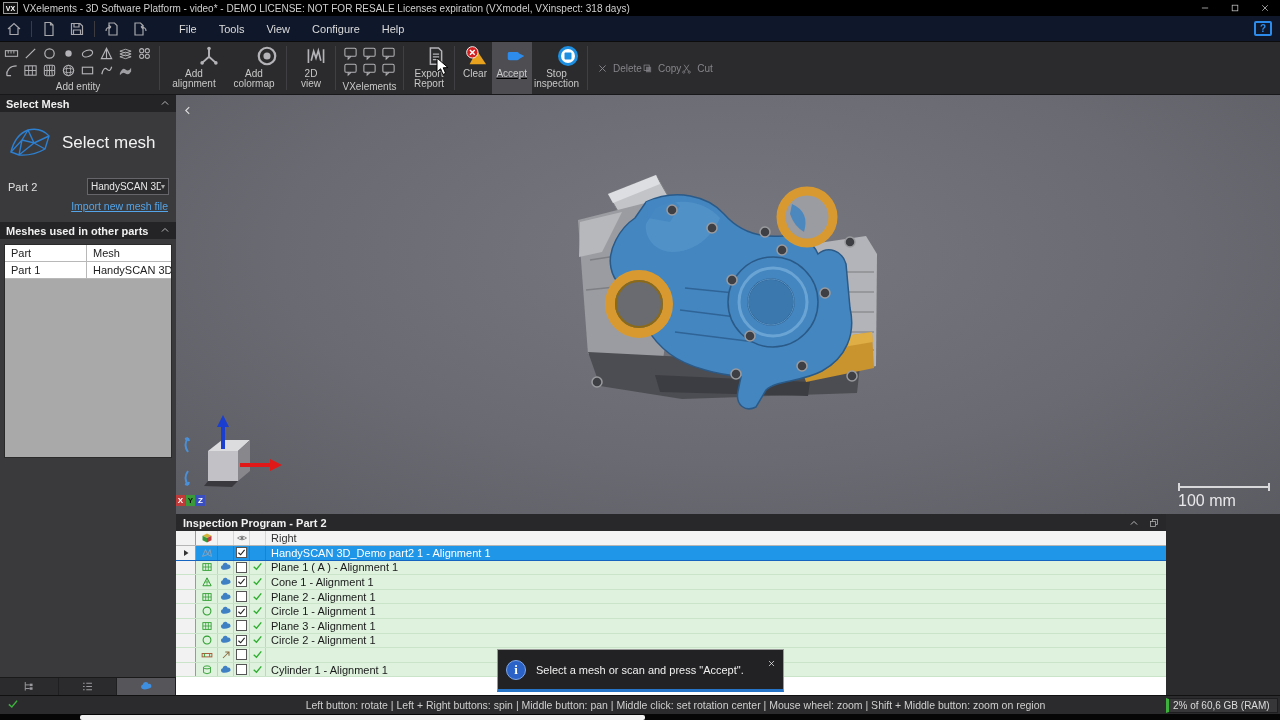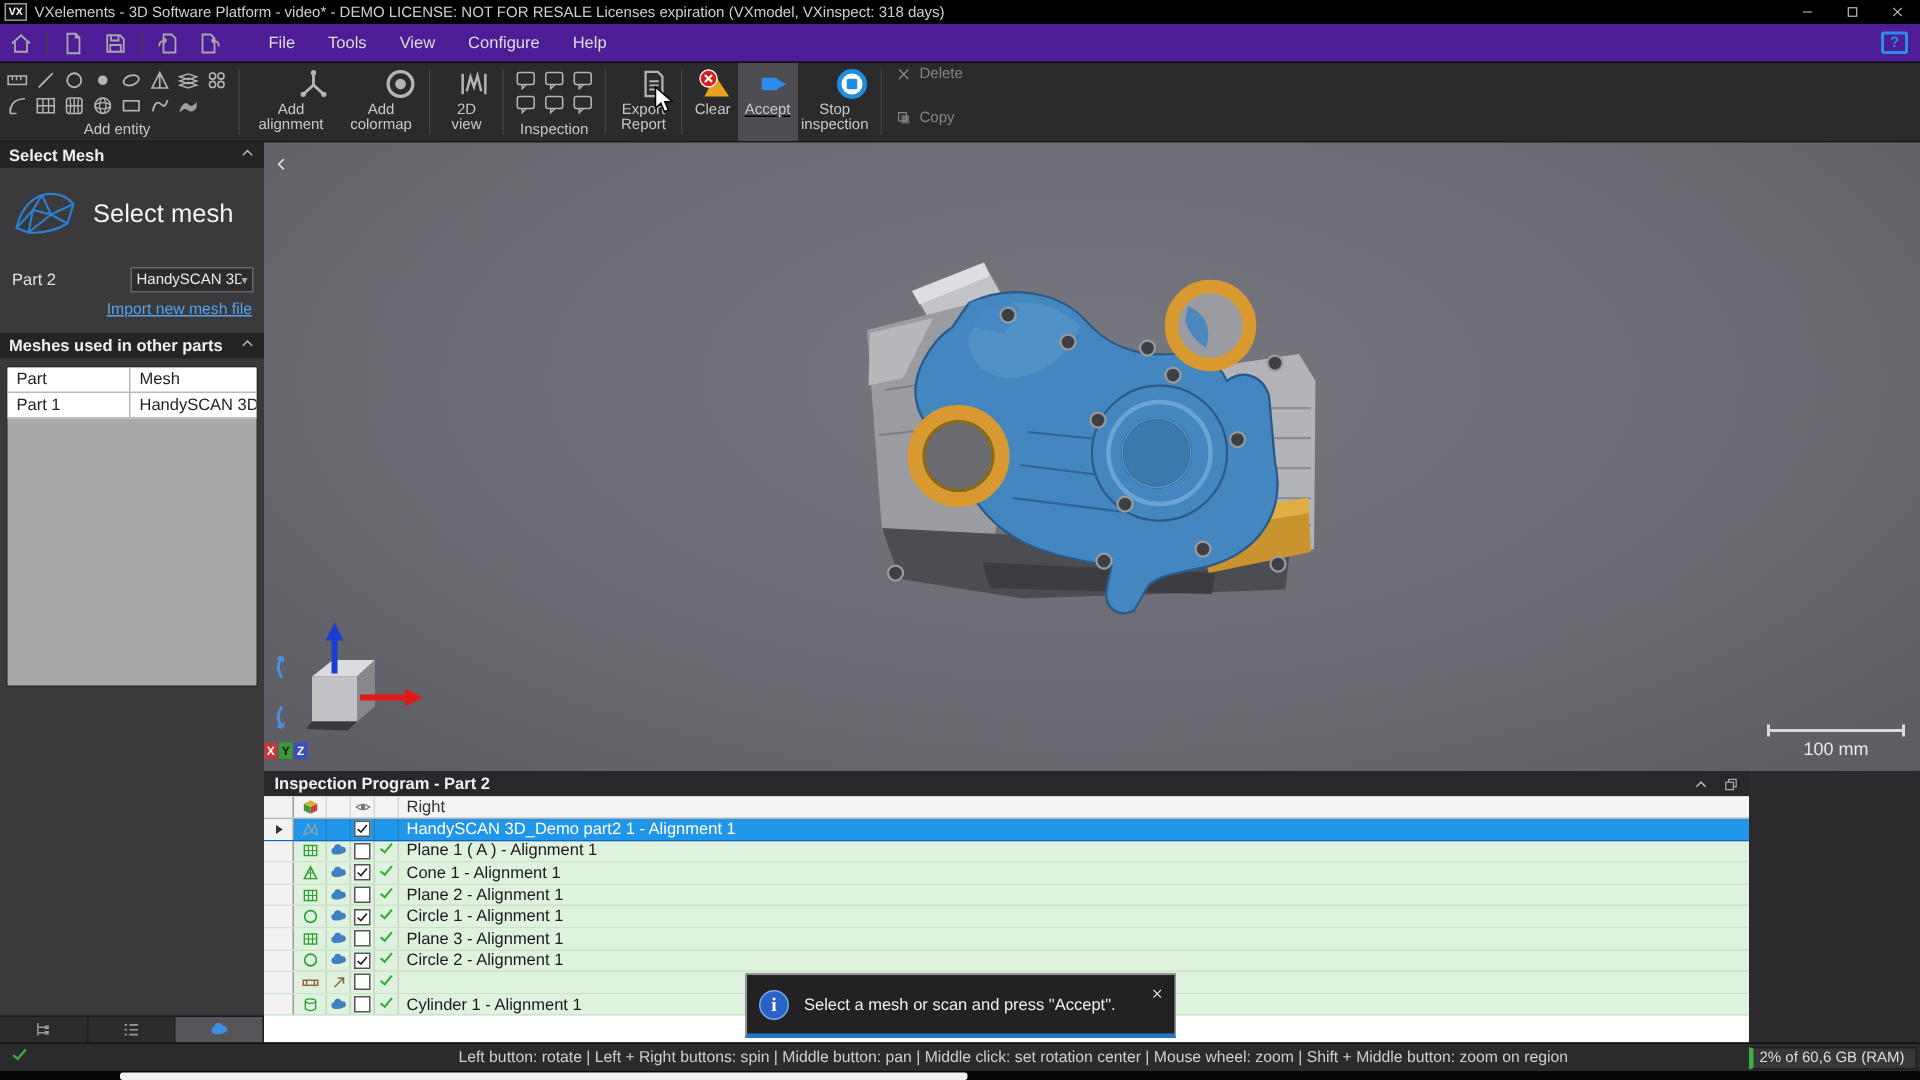--- a/index.html
+++ b/index.html
@@ -13,21 +13,21 @@
   .vx-badge { width:15px; height:12px; margin:0 5px 0 3px; background:#101010;
               border:1px solid #9a9a9a; color:#fff; font-size:7px; font-weight:bold;
               display:flex; align-items:center; justify-content:center; }
   #title-text { color:#cfcfcf; font-size:10px; white-space:nowrap; }
   #win-controls { margin-left:auto; display:flex; height:16px; }
   .win-btn { width:30px; height:16px; display:flex; align-items:center; justify-content:center; color:#c8c8c8; }
   .win-btn svg { width:10px; height:10px; }
 
   
   #menubar { position:absolute; left:0; top:16px; width:1280px; height:26px;
-             background:#4c1d95; display:flex; align-items:center; border-bottom:1px solid #0c0c0c; }
+             background:#0f172a; display:flex; align-items:center; border-bottom:1px solid #0c0c0c; }
   .qicon { width:20px; height:18px; color:#a8a8ac; display:flex; align-items:center; justify-content:center; margin:0 4px; }
   .qicon svg { width:16px; height:16px; }
   .qsep { width:1px; height:16px; background:#3c3c40; margin:0 3px; }
   #menu-items { display:flex; margin-left:14px; }
   .menu-item { color:#dcdcdc; font-size:11px; padding:4px 11px; }
   #help-bubble { margin-left:auto; margin-right:8px; width:18px; height:15px;
                  border:2px solid #2d8ceb; border-radius:2px; color:#2d8ceb;
                  font-size:10px; font-weight:bold; display:flex; align-items:center; justify-content:center; }
 
   
@@ -38,21 +38,21 @@
   .tb-label { font-size:10px; line-height:10px; color:#c8c8c8; text-align:center; white-space:pre-line; }
   .entity-grid { display:grid; grid-template-columns:repeat(8,19px); grid-auto-rows:17px; }
   .eicon { color:#b4b4b8; display:flex; align-items:center; justify-content:center; }
   .eicon svg { width:15px; height:15px; }
   .tbtn { display:flex; flex-direction:column; align-items:flex-end; justify-content:flex-start;
           padding:3px 5px 2px 5px; gap:2px; }
   .tbtn .bicon { height:22px; display:flex; align-items:center; justify-content:center; color:#b4b4b8; }
   .tbtn .bicon svg { width:22px; height:22px; }
   .tbtn.highlight { background:#4d4d52;text-decoration:underline; }
   .anno-grid { display:grid; grid-template-columns:repeat(3,19px); grid-auto-rows:16px; }
-  .clipboard-col { display:flex; flex-direction:column; justify-content:space-between; gap:18px; padding:2px 6px; }
+  .clipboard-col { display:flex; justify-content:space-between; gap:0; padding:2px 6px; }
   .clip-item { display:flex; align-items:center; gap:5px; color:#85858a; font-size:10px; }
   .clip-item svg { width:11px; height:11px; }
 
   
   #left-panel { position:absolute; left:0; top:95px; width:176px; height:600px; background:#3a3a3d; }
   .sect-header { height:17px; background:#242427; display:flex; align-items:center;
                  padding:0 6px; color:#f0f0f0; font-size:11px; font-weight:bold; }
   .sect-header .chev { margin-left:auto; color:#b5b5b5; }
   .sect-header .chev svg { width:10px; height:10px; }
   #mesh-hero { display:flex; align-items:center; padding:14px 6px 10px 8px; gap:10px; }
@@ -85,21 +85,21 @@
   #vp-collapse svg { width:11px; height:11px; }
   #part3d { position:absolute; left:384px; top:65px; width:330px; height:260px; }
   #navcube { position:absolute; left:4px; top:318px; width:110px; height:95px; }
   #xyz-badge { position:absolute; left:0px; top:400px; display:flex; gap:1px; }
   .axis-chip { width:9px; height:11px; font-size:8px; font-weight:bold; color:#fff;
                display:flex; align-items:center; justify-content:center; }
   #axis-x { background:#c03a3a; } #axis-y { background:#3a9a3a; color:#111; } #axis-z { background:#3a4ec0; }
   #scalebar { position:absolute; right:10px; top:388px; width:92px; }
   #scalebar .bar { height:8px; border-left:2px solid #d8d8db; border-right:2px solid #d8d8db; position:relative; }
   #scalebar .bar::after { content:""; position:absolute; left:0; right:0; top:3px; height:2px; background:#d8d8db; }
-  #scale-label { text-align:center; color:#e8e8ea; font-size:12px; margin-top:1px; }
+  #scale-label { text-align:left; color:#e8e8ea; font-size:16px; margin-top:1px; }
 
   
   #inspection { position:absolute; left:176px; top:514px; width:990px; height:181px; background:#fff; }
   #insp-header { height:17px; background:#28282b; display:flex; align-items:center; padding:0 7px;
                  color:#f0f0f0; font-size:11px; font-weight:bold; }
   #insp-header .hicons { margin-left:auto; display:flex; gap:10px; color:#b5b5b5; }
   #insp-header svg { width:10px; height:10px; }
   #tree { position:absolute; left:0; top:17px; right:0; bottom:2px; background:#fff; overflow:hidden; }
   .trow, #tree-head { display:flex; height:14.6px; align-items:stretch; }
   #tree-head { background:#f4f4f4; border-bottom:1px solid #b5b5b5; height:15px; }
@@ -536,21 +536,21 @@
             <svg viewBox="0 0 16 16">
               <use href="#s-anno"></use>
             </svg>
           </div>
           <div class="eicon">
             <svg viewBox="0 0 16 16">
               <use href="#s-anno"></use>
             </svg>
           </div>
         </div>
-      <div class="tb-label">Inspection</div>
+      <div class="tb-label">VXelements</div>
     </div>
     <div class="tsep"></div>
     <div class="tbtn" style="width:44px">
       <div class="bicon">
           <svg viewBox="0 0 16 16" style="width:20px;height:20px">
             <use href="#s-report"></use>
           </svg>
         </div>
       <div class="tb-label">Export Report</div>
     </div>

